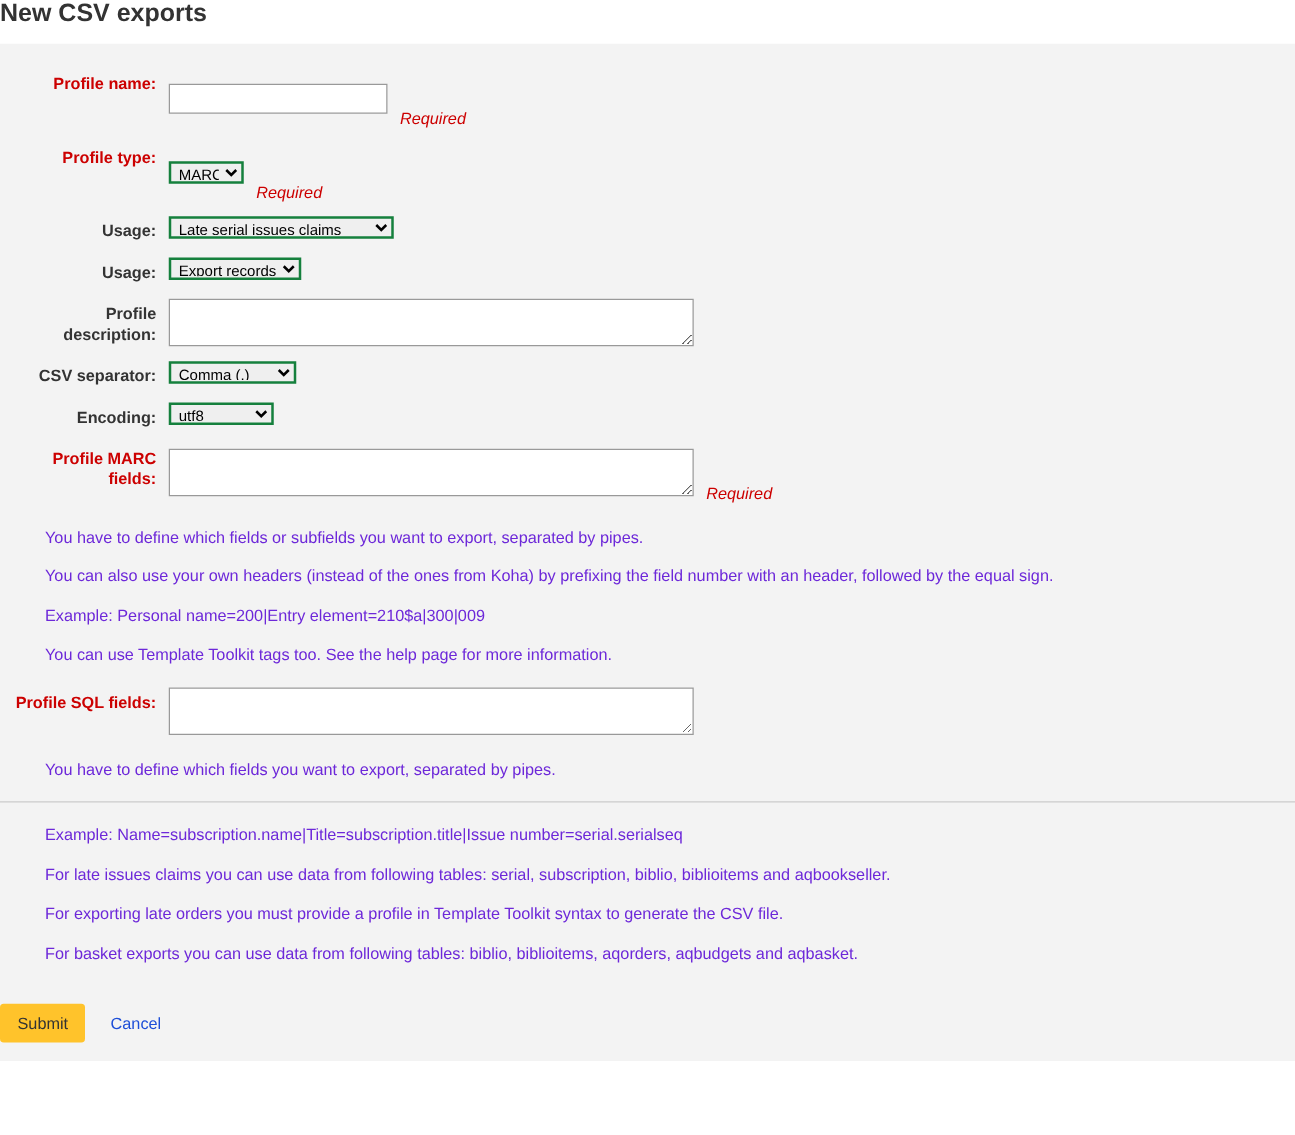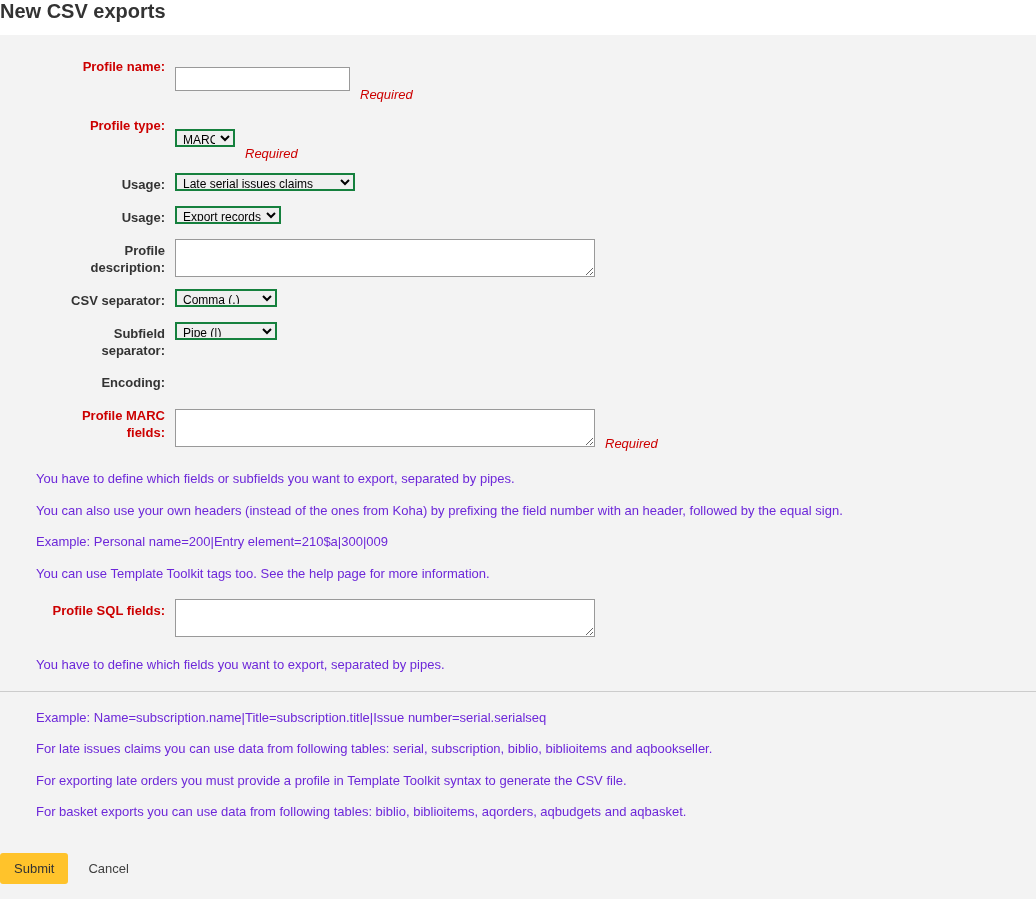--- a/index.html
+++ b/index.html
@@ -34,21 +34,20 @@
     }
     .form-label {
       width: 125px;
       text-align: right;
       font-weight: bold;
       font-size: 13px;
       color: #333;
       padding-right: 10px;
       line-height: 1.3;
       padding-top: 4px;
-      margin-left: 40px;
     }
     .form-label.required {
       color: #c00;
     }
     .form-control {
       display: flex;
       align-items: center;
       flex: 1;
     }
     .required-text {
@@ -112,21 +111,21 @@
     .btn-submit {
       background: #ffc32b;
       border: none;
       padding: 8px 14px;
       font-size: 13px;
       color: #333;
       cursor: pointer;
       border-radius: 3px;
     }
     .btn-cancel {
-      color: #404040;
+      color: #1d4ed8;
       text-decoration: none;
       font-size: 13px;
       cursor: pointer;
     }
     .select-marc { width: 60px; }
     .select-usage1 { width: 180px; }
     .select-usage2 { width: 106px; }
     .select-sep { width: 102px; }
     .select-enc { width: 84px; }
   </style>
@@ -185,31 +184,28 @@
   <div class="form-row">
     <div class="form-label">CSV separator:</div>
     <div class="form-control">
       <select class="select-sep">
         <option>Comma (,)</option>
       </select>
     </div>
   </div>
 
 
-  <div class="form-row">
-    <div class="form-label">Subfield separator:</div>
-    <div class="form-control">
-      <select class="select-sep">
-        <option>Pipe (|)</option>
-      </select>
-    </div>
-  </div>
 
   <div class="form-row">
     <div class="form-label">Encoding:</div>
+    <div class="form-control">
+      <select class="select-enc">
+        <option>utf8</option>
+      </select>
+    </div>
   </div>
 
 
   <div class="form-row">
     <div class="form-label required">Profile MARC fields:</div>
     <div class="form-control">
       <textarea class="textarea-large" style=""></textarea>
       <span class="required-text" style="align-self:flex-end;">Required</span>
     </div>
   </div>

